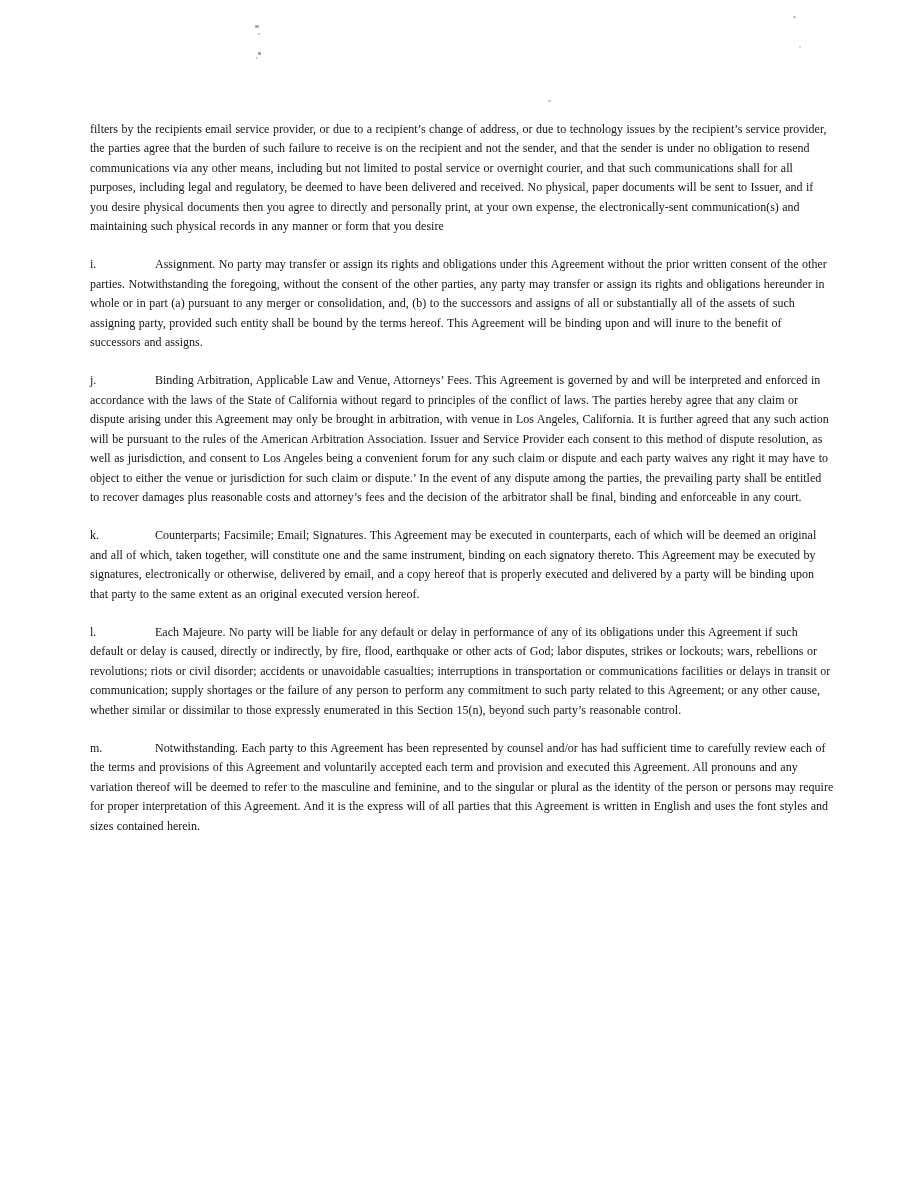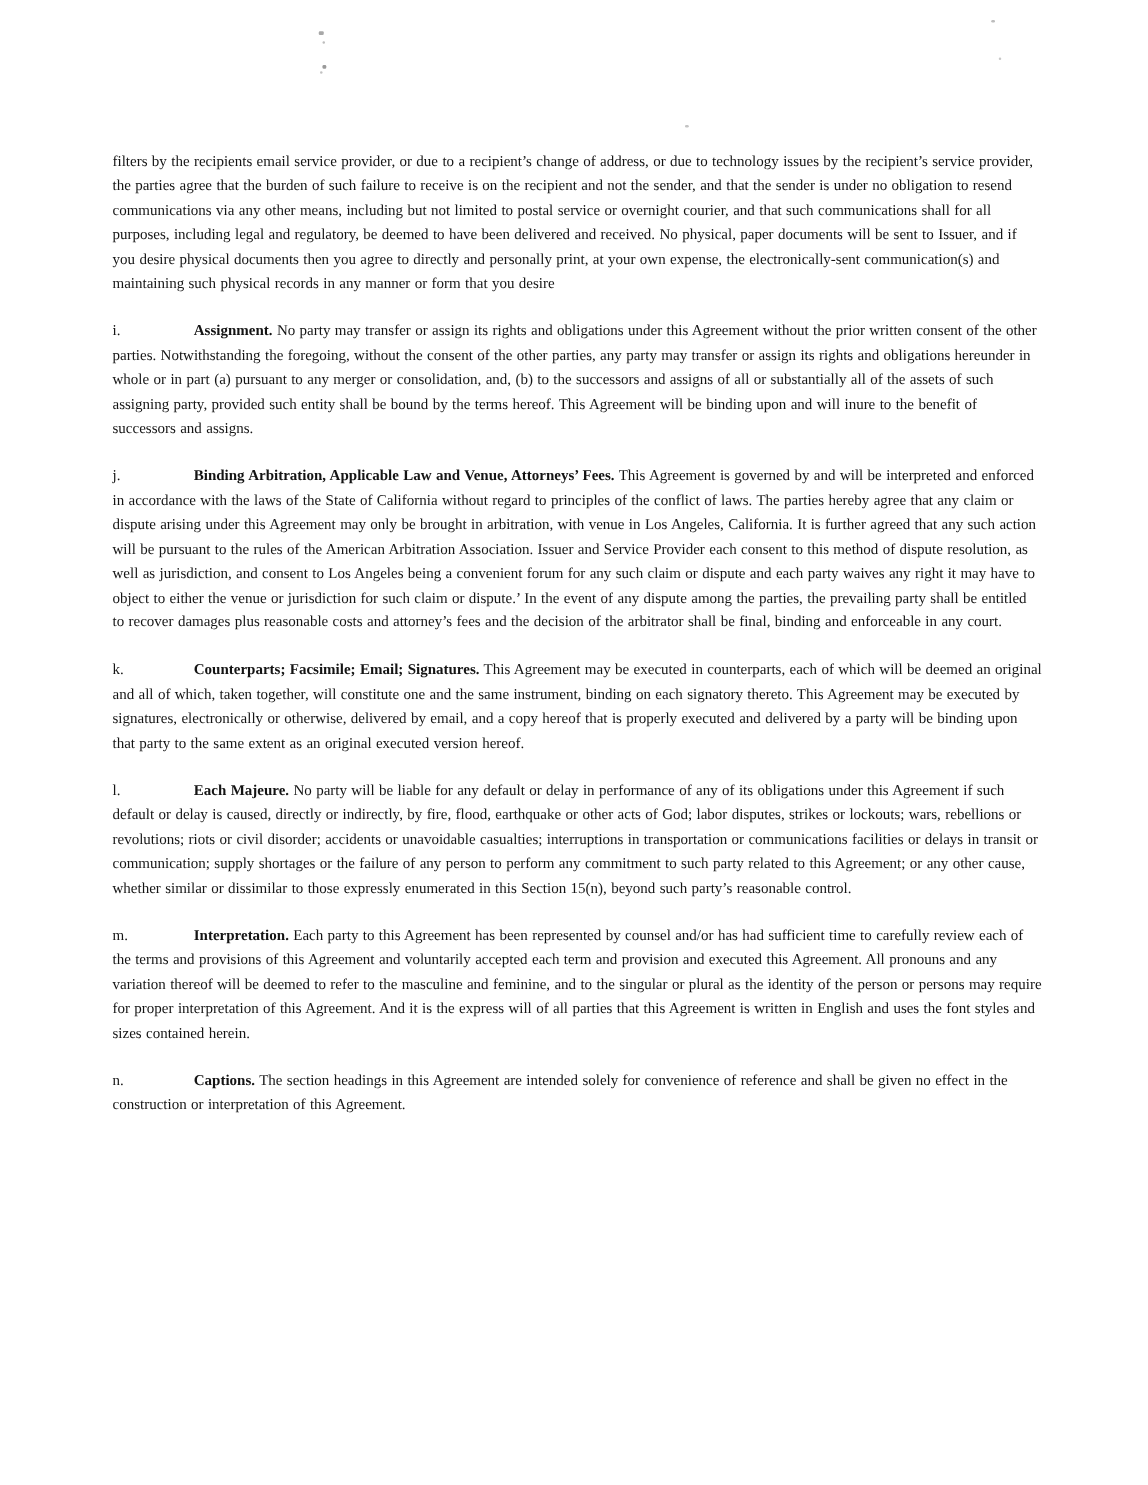--- a/index.html
+++ b/index.html
@@ -26,21 +26,21 @@
     line-height: 19.4px;
     margin: 0 0 19px 4px;
     text-align: left;
     word-spacing: 0.5px;
   }
   .sec-label {
     display: inline-block;
     width: 65px;
   }
   .sec-heading {
-    font-weight: bold;
+    font-weight: normal;
   }
   
   .speck {
     position: absolute;
     border-radius: 1px;
   }
   .speck.s1 { left: 255px; top: 25px;  width: 4px; height: 3px; background: #a8a8a8; }
   .speck.s2 { left: 258px; top: 33px;  width: 2px; height: 2px; background: #bdbdbd; }
   .speck.s3 { left: 258px; top: 52px;  width: 3px; height: 3px; background: #9a9a9a; }
   .speck.s4 { left: 256px; top: 57px;  width: 2px; height: 2px; background: #c2c2c2; }
@@ -77,22 +77,18 @@
     <span class="sec-label">k.</span><span class="sec-heading">Counterparts; Facsimile; Email; Signatures.</span>
     <span>This Agreement may be executed in counterparts, each of which will be deemed an original and all of which, taken together, will constitute one and the same instrument, binding on each signatory thereto. This Agreement may be executed by signatures, electronically or otherwise, delivered by email, and a copy hereof that is properly executed and delivered by a party will be binding upon that party to the same extent as an original executed version hereof.</span>
   </p>
 
   <p class="para">
     <span class="sec-label">l.</span><span class="sec-heading">Each Majeure.</span>
     <span>No party will be liable for any default or delay in performance of any of its obligations under this Agreement if such default or delay is caused, directly or indirectly, by fire, flood, earthquake or other acts of God; labor disputes, strikes or lockouts; wars, rebellions or revolutions; riots or civil disorder; accidents or unavoidable casualties; interruptions in transportation or communications facilities or delays in transit or communication; supply shortages or the failure of any person to perform any commitment to such party related to this Agreement; or any other cause, whether similar or dissimilar to those expressly enumerated in this Section 15(n), beyond such party’s reasonable control.</span>
   </p>
 
   <p class="para">
-    <span class="sec-label">m.</span><span class="sec-heading">Interpretation.</span>
+    <span class="sec-label">m.</span><span class="sec-heading">Notwithstanding.</span>
     <span>Each party to this Agreement has been represented by counsel and/or has had sufficient time to carefully review each of the terms and provisions of this Agreement and voluntarily accepted each term and provision and executed this Agreement. All pronouns and any variation thereof will be deemed to refer to the masculine and feminine, and to the singular or plural as the identity of the person or persons may require for proper interpretation of this Agreement. And it is the express will of all parties that this Agreement is written in English and uses the font styles and sizes contained herein.</span>
   </p>
 
-  <p class="para">
-    <span class="sec-label">n.</span><span class="sec-heading">Captions.</span>
-    <span>The section headings in this Agreement are intended solely for convenience of reference and shall be given no effect in the construction or interpretation of this Agreement.</span>
-  </p>
 
 </div>
 
 </body></html>

